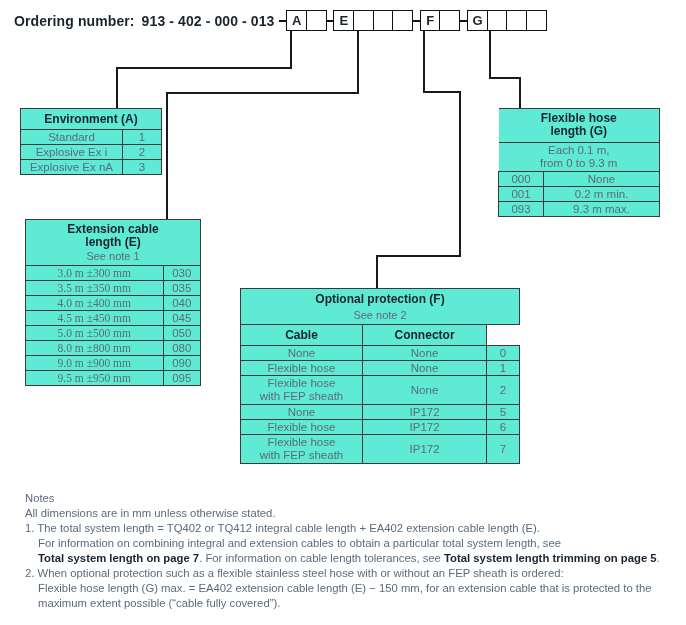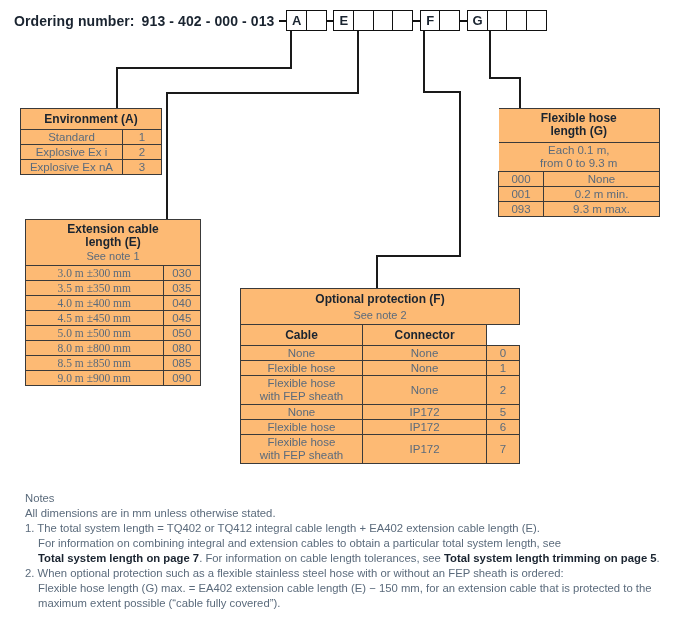--- a/index.html
+++ b/index.html
@@ -30,21 +30,21 @@
     box-sizing:border-box;
   }
   .cell.blank{color:transparent;}
 
   
   .tbl{position:absolute;border-collapse:collapse;background:#fff;}
   .tbl td,.tbl th{
     border:1.1px solid #3a3a3a;
     font-size:11.5px;font-weight:normal;color:#5b6b7c;
     text-align:center;vertical-align:middle;
-    padding:1px 4px;background:#fdba74;
+    padding:1px 4px;background:#5eead4;
   }
   .tbl th{font-weight:bold;color:#1a2430;font-size:12px;padding:3px 4px;}
   .hdr-sub{font-weight:normal;color:#5b6b7c;font-size:11px;}
   .code{width:30px;}
   .two-line{line-height:1.12;}
 
   
   #tbl-env{left:20px;top:108px;width:142px;}
   #tbl-ext{left:25px;top:219px;width:176px;}
   #tbl-opt{left:240px;top:288px;width:280px;}
@@ -166,26 +166,26 @@
     </tr>
     <tr>
       <td class="lbl">5.0 m ±500 mm</td>
       <td class="code">050</td>
     </tr>
     <tr>
       <td class="lbl">8.0 m ±800 mm</td>
       <td class="code">080</td>
     </tr>
     <tr>
-      <td class="lbl">8.5 m ±850 mm</td>
-      <td class="code">085</td>
-    </tr>
-    <tr>
       <td class="lbl">9.0 m ±900 mm</td>
       <td class="code">090</td>
+    </tr>
+    <tr>
+      <td class="lbl">9.5 m ±950 mm</td>
+      <td class="code">095</td>
     </tr>
   </tbody>
     </table>
 
   <table class="tbl" id="tbl-opt">
     <tbody>
         <tr>
       <th colspan="3">
         <div>Optional protection (F)</div>
         <div class="hdr-sub" style="margin-top:3px;">See note 2</div>

